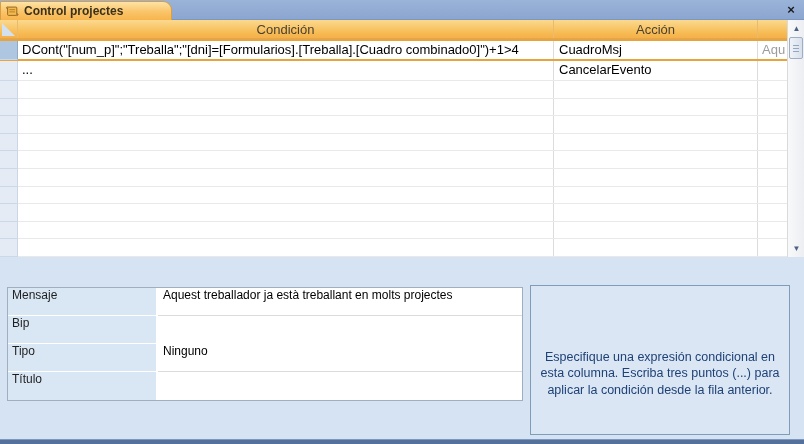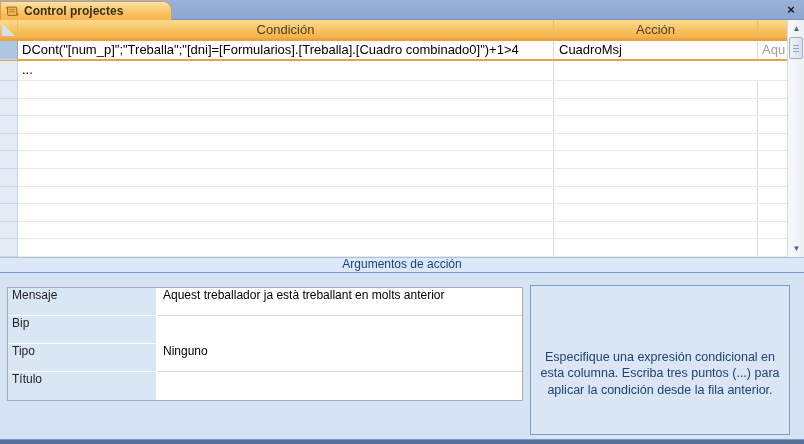--- a/index.html
+++ b/index.html
@@ -103,20 +103,21 @@
     <div class="grow" id="row-selected">
       <div class="sel"></div>
       <div class="c-cond">DCont("[num_p]";"Treballa";"[dni]=[Formularios].[Treballa].[Cuadro combinado0]")+1&gt;4</div>
       <div class="c-act">CuadroMsj</div>
       <div class="c-arg">Aqu</div>
     </div>
 
     <div class="grow" id="row-2">
       <div class="sel"></div>
       <div class="c-cond">...</div>
+      <div class="c-act">CancelarEvento</div>
       <div class="c-arg"></div>
     </div>
 
     <div class="grow">
         <div class="sel"></div>
         <div class="c-cond"></div>
         <div class="c-act"></div>
         <div class="c-arg"></div>
       </div>
     <div class="grow">
@@ -174,27 +175,26 @@
         <div class="c-arg"></div>
       </div>
   </div>
 
   <div id="vscroll">
     <div class="sb-btn" id="sb-up">▲</div>
     <div id="sb-thumb"></div>
     <div class="sb-btn" id="sb-down">▼</div>
   </div>
 
-  <div id="arg-bar">Argumentos de acción</div>
 
   <div id="arg-panel">
     <div id="arg-table">
       <div class="arow">
         <div class="alabel">Mensaje</div>
-        <div class="avalue">Aquest treballador ja està treballant en molts anterior</div>
+        <div class="avalue">Aquest treballador ja està treballant en molts projectes</div>
       </div>
       <div class="arow">
         <div class="alabel">Bip</div>
       </div>
       <div class="arow">
         <div class="alabel">Tipo</div>
         <div class="avalue">Ninguno</div>
       </div>
       <div class="arow">
         <div class="alabel">Título</div>

